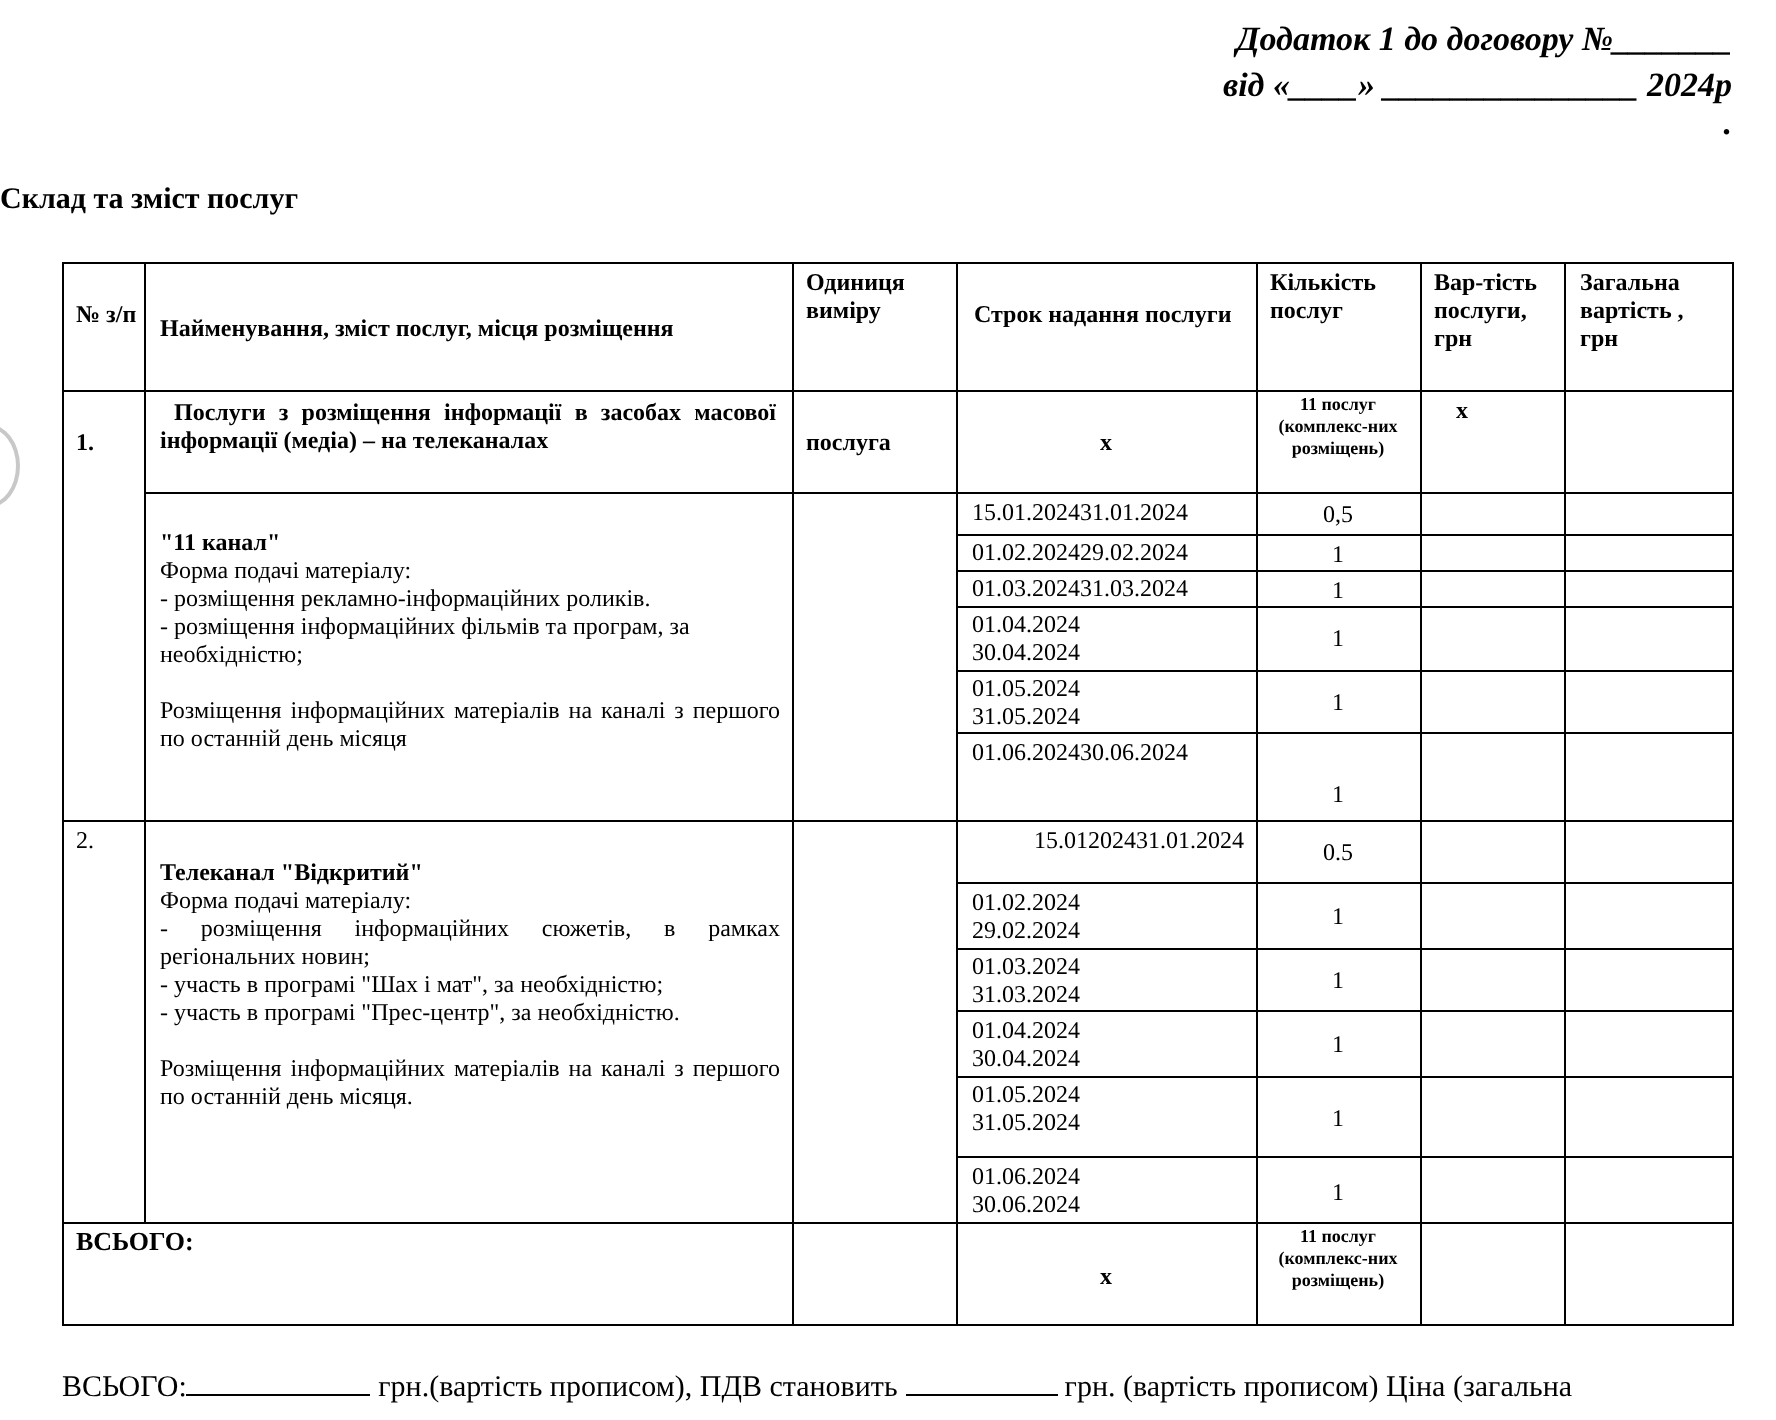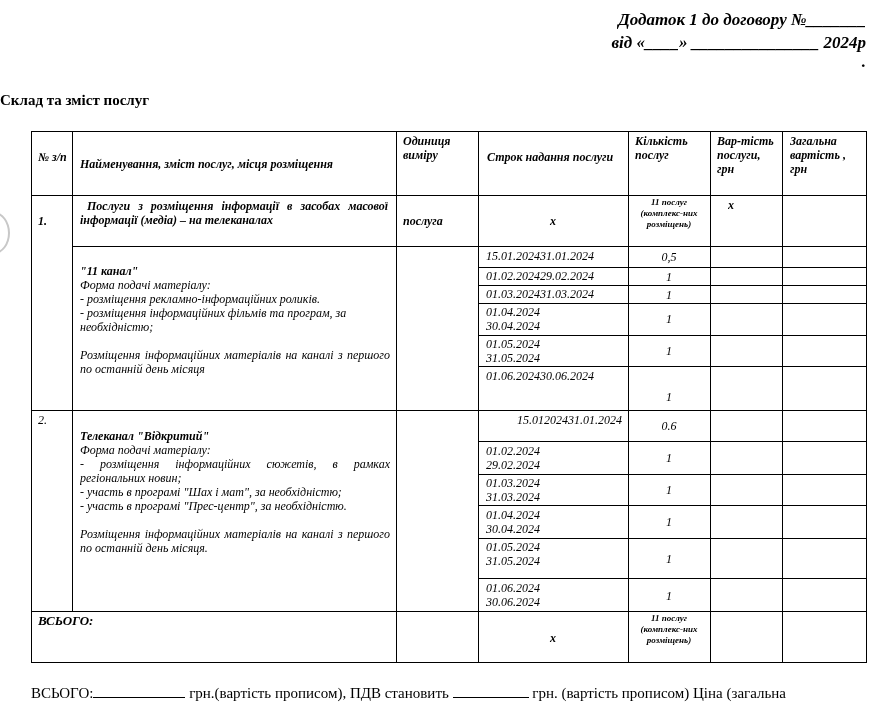--- a/index.html
+++ b/index.html
@@ -4,21 +4,21 @@
 <style>
   html, body { margin: 0; padding: 0; background: #ffffff; }
   body { width: 888px; height: 710px; position: relative; overflow: hidden;
          font-family: "Liberation Serif", "DejaVu Serif", serif; color: #000; }
   .hdr { position: absolute; right: 22px; font-weight: bold; font-style: italic; font-size: 17px; text-align: right; white-space: nowrap; }
   .hdr1 { top: 10px; }
   .hdr2 { top: 33px; }
   .hdr3 { top: 52px; right: 22px; }
   .title { position: absolute; top: 92px; left: 0; width: 888px; text-align: left; font-weight: bold; font-size: 15px; }
   .edge-circle { position: absolute; left: -22px; top: 212px; width: 28px; height: 38px; border: 2px solid #c8c8c8; border-radius: 50%; }
-  .cell { position: absolute; box-sizing: border-box; font-size: 12px; line-height: 14px; overflow: hidden; font-style: italic; }
+  .cell { position: absolute; box-sizing: border-box; font-size: 12px; line-height: 14px; overflow: hidden; }
   .hline { position: absolute; height: 1px; background: #000; }
   .vline { position: absolute; width: 1px; background: #000; }
   .b { font-weight: bold; }
   .c { text-align: center; }
   .j { text-align: justify; }
   .small { font-size: 9px; line-height: 11px; font-weight: bold; text-align: center; }
   .footer { position: absolute; top: 683px; left: 31px; width: 835px; font-size: 15px; white-space: nowrap; }
   .u { display: inline-block; border-bottom: 1px solid #000; height: 14px; vertical-align: baseline; }
 </style>
 </head>
@@ -102,21 +102,21 @@
     <div class="b">Телеканал "Відкритий"</div>
     <div>Форма подачі матеріалу:</div>
     <div class="j">- розміщення інформаційних сюжетів, в рамках регіональних новин;</div>
     <div>- участь в програмі "Шах і мат", за необхідністю;</div>
     <div>- участь в програмі "Прес-центр", за необхідністю.</div>
     <div style="height:14px"></div>
     <div class="j">Розміщення інформаційних матеріалів на каналі з першого по останній день місяця.</div>
   </div>
 
   <div class="cell" style="left:486px;top:413px;width:140px;margin-left:31px;">15.01202431.01.2024</div>
-  <div class="cell c" style="left:628px;top:419px;width:82px;">0.6</div>
+  <div class="cell c" style="left:628px;top:419px;width:82px;">0.5</div>
   <div class="cell" style="left:486px;top:444px;width:70px;">01.02.2024 29.02.2024</div>
   <div class="cell c" style="left:628px;top:451px;width:82px;">1</div>
   <div class="cell" style="left:486px;top:476px;width:70px;">01.03.2024 31.03.2024</div>
   <div class="cell c" style="left:628px;top:483px;width:82px;">1</div>
   <div class="cell" style="left:486px;top:508px;width:70px;">01.04.2024 30.04.2024</div>
   <div class="cell c" style="left:628px;top:515px;width:82px;">1</div>
   <div class="cell" style="left:486px;top:540px;width:70px;">01.05.2024 31.05.2024</div>
   <div class="cell c" style="left:628px;top:552px;width:82px;">1</div>
   <div class="cell" style="left:486px;top:581px;width:70px;">01.06.2024 30.06.2024</div>
   <div class="cell c" style="left:628px;top:589px;width:82px;">1</div>

